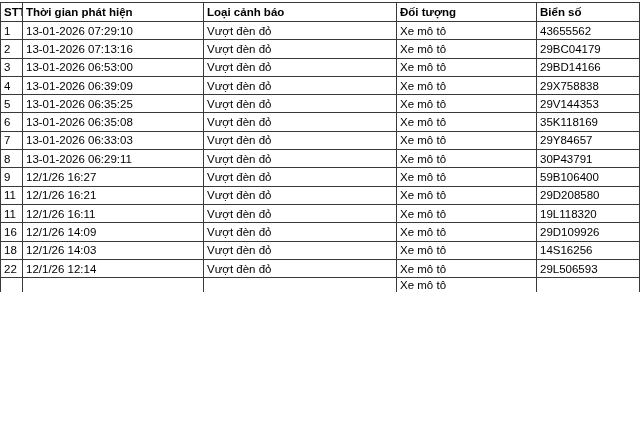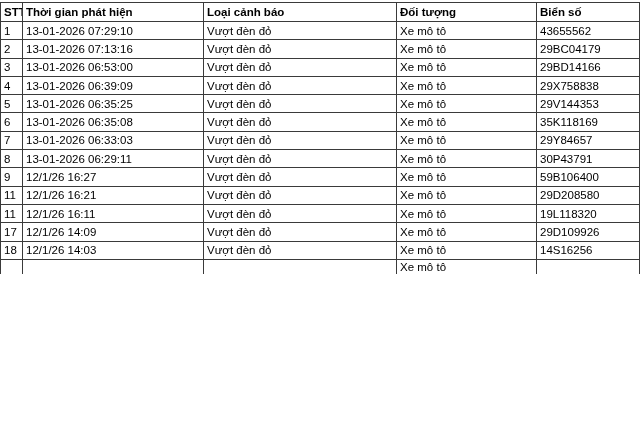--- a/index.html
+++ b/index.html
@@ -142,33 +142,40 @@
         <td>29D208580</td>
       </tr>
       <tr>
         <td>11</td>
         <td>12/1/26 16:11</td>
         <td>Vượt đèn đỏ</td>
         <td>Xe mô tô</td>
         <td>19L118320</td>
       </tr>
       <tr>
-        <td>17</td>
+        <td>16</td>
         <td>12/1/26 14:09</td>
         <td>Vượt đèn đỏ</td>
         <td>Xe mô tô</td>
         <td>29D109926</td>
       </tr>
       <tr>
         <td>18</td>
         <td>12/1/26 14:03</td>
         <td>Vượt đèn đỏ</td>
         <td>Xe mô tô</td>
         <td>14S16256</td>
       </tr>
+      <tr>
+        <td>22</td>
+        <td>12/1/26 12:14</td>
+        <td>Vượt đèn đỏ</td>
+        <td>Xe mô tô</td>
+        <td>29L506593</td>
+      </tr>
       <tr class="partial">
         <td></td>
         <td></td>
         <td></td>
         <td>Xe mô tô</td>
         <td></td>
       </tr>
     </tbody>
 </table>
 

